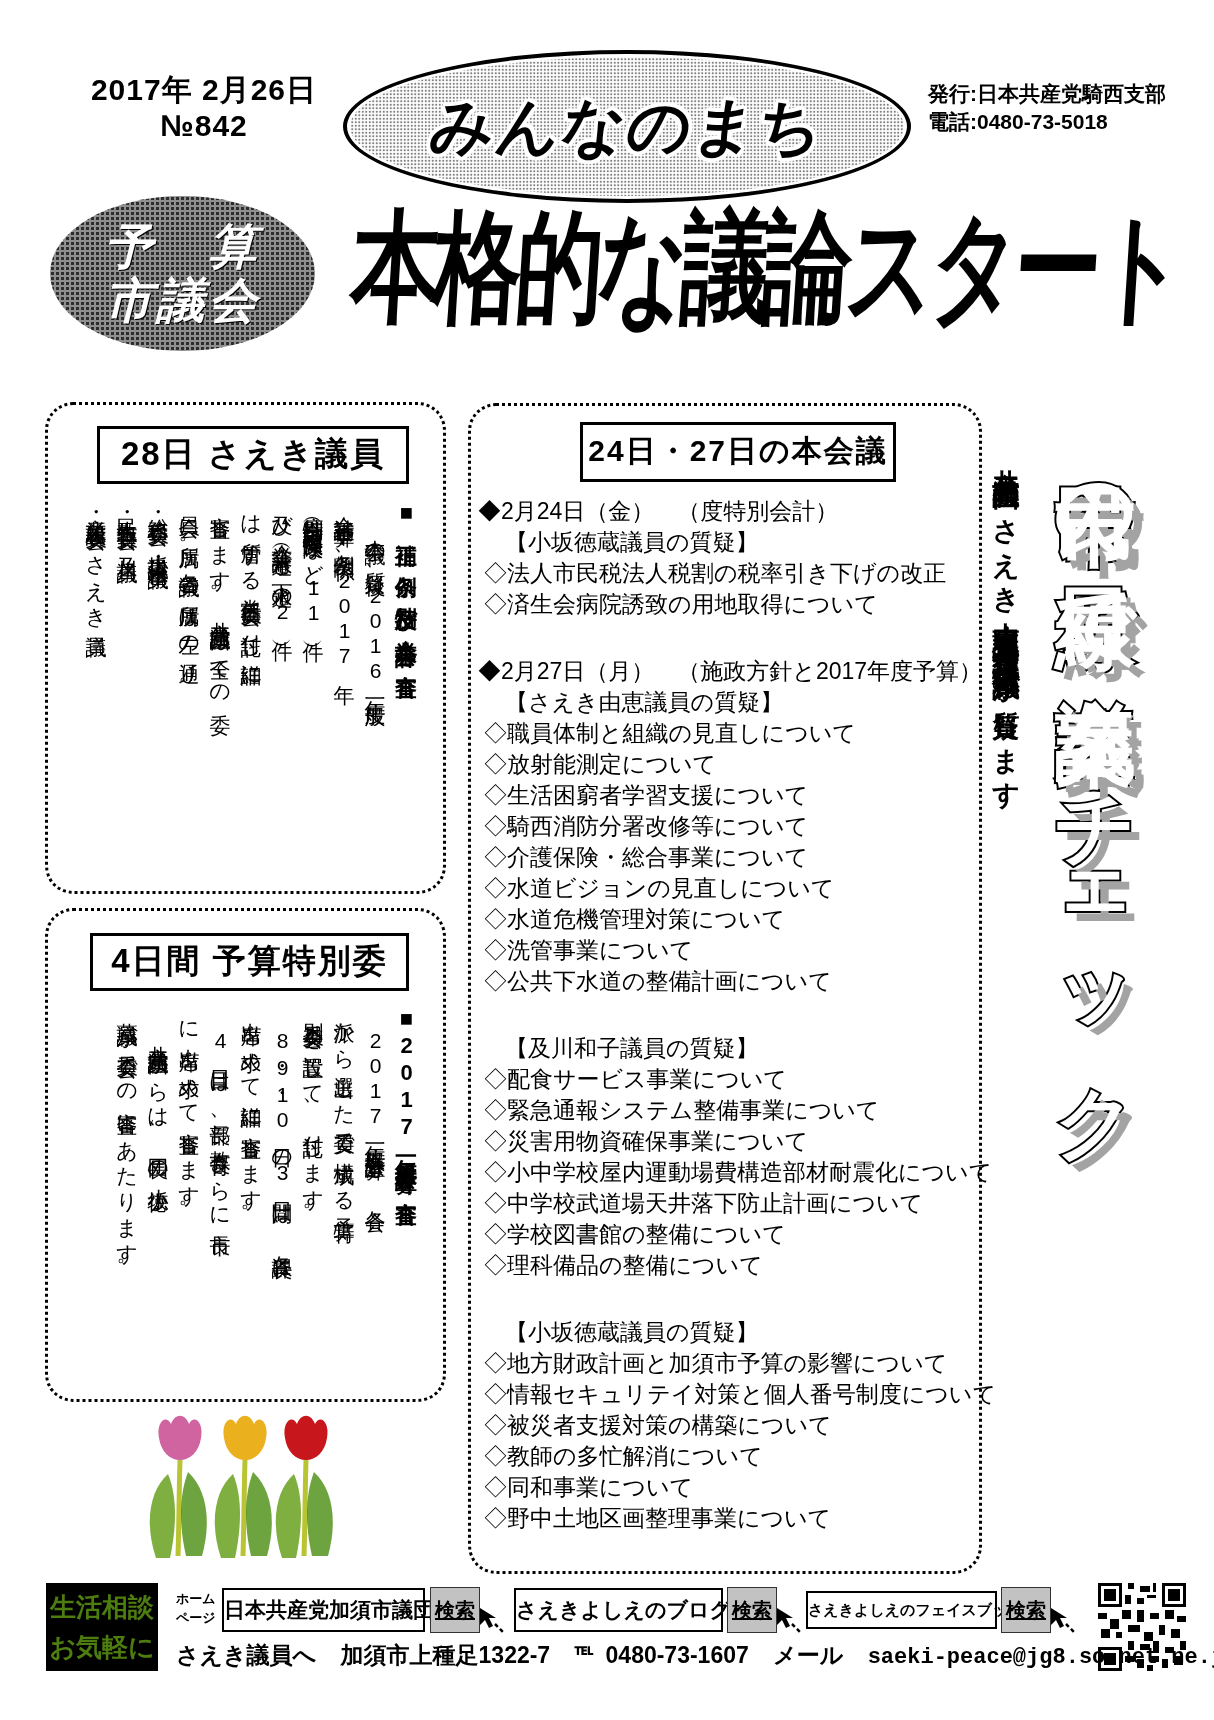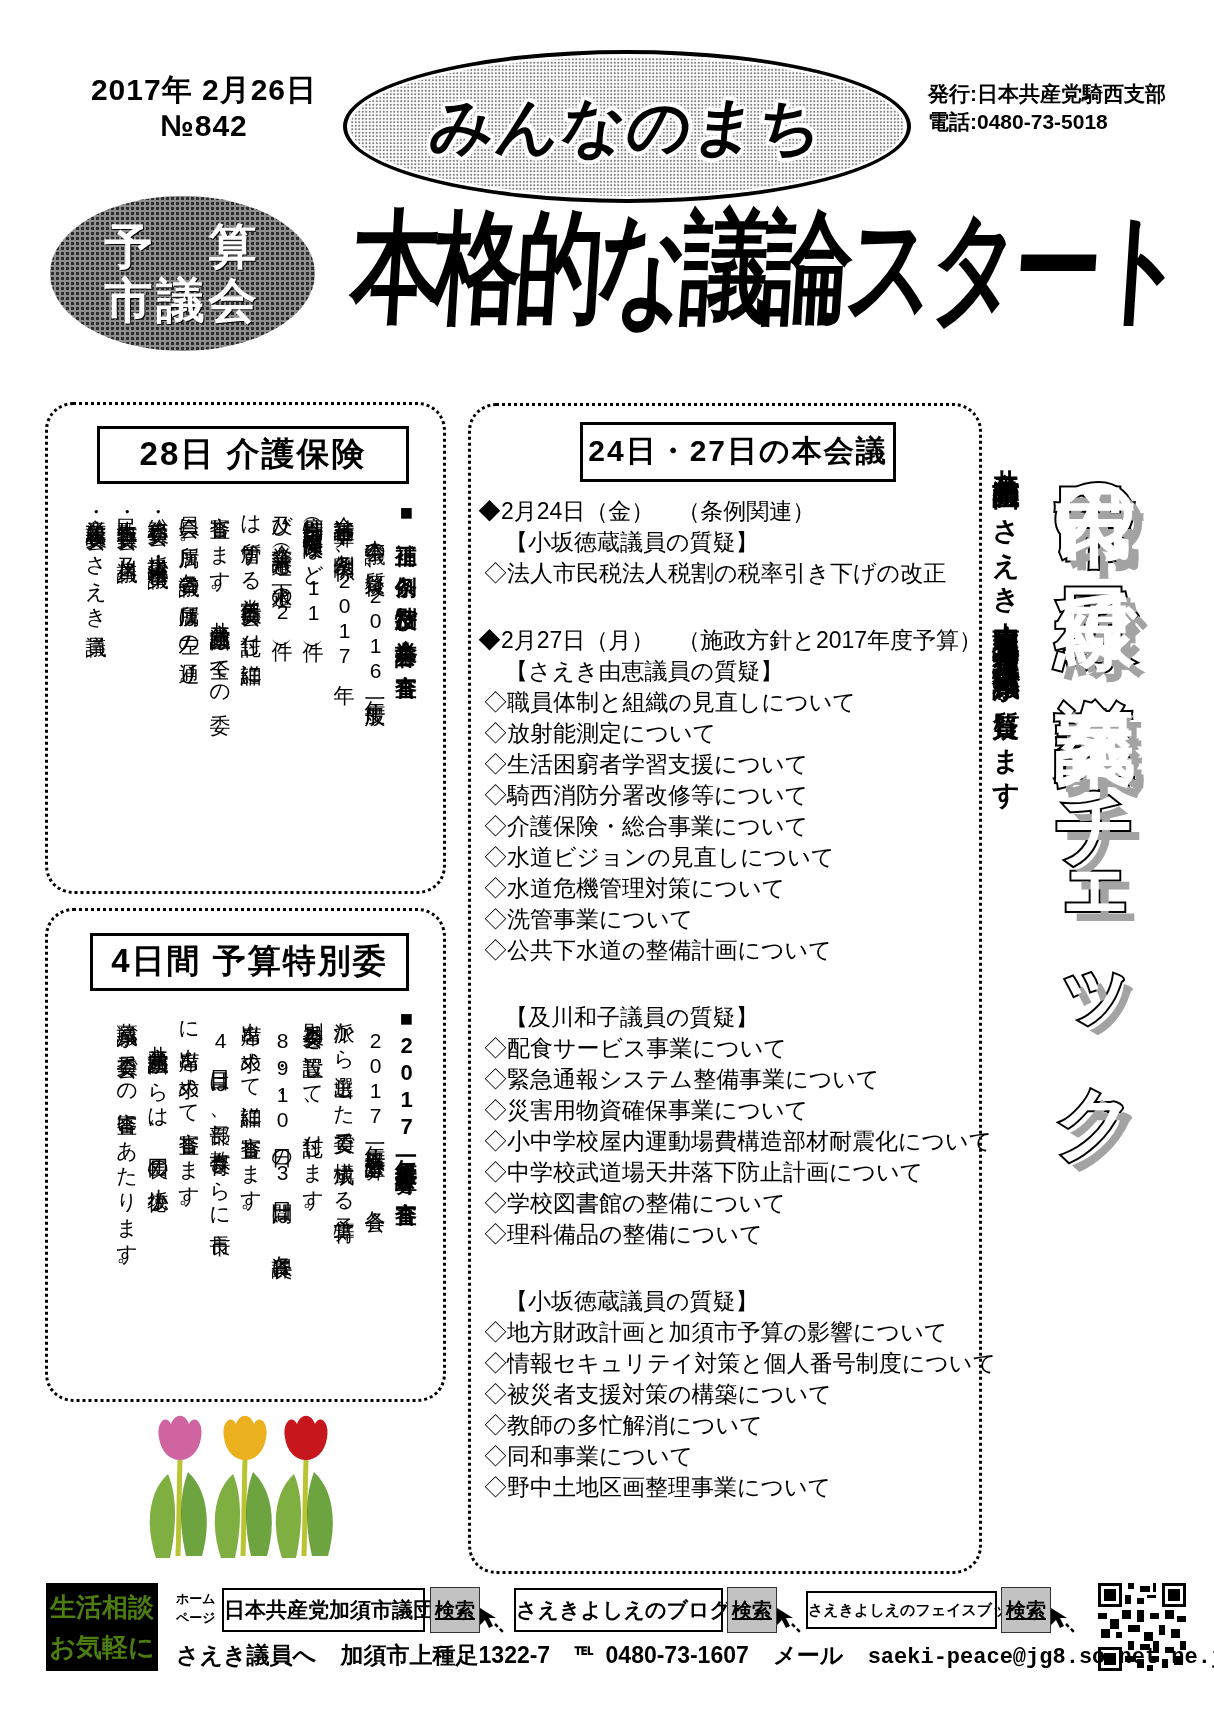--- a/index.html
+++ b/index.html
@@ -28,21 +28,21 @@
     white-space:nowrap;
   }
   .publisher { position:absolute; left:928px; top:80px; font-size:21px; font-weight:bold;
     line-height:28px; white-space:nowrap; }
   
   .badge-oval {
     position:absolute; left:50px; top:196px; width:265px; height:155px; border-radius:50%;
     background-color:#8f8f8f;
     background-image:radial-gradient(circle, #2d2d2d 1.7px, rgba(0,0,0,0) 2px);
     background-size:5px 5px;
-    display:flex; flex-direction:column; align-items:center; justify-content:center;
+    display:flex; flex-direction:column; align-items:center; justify-content:center;font-style:italic;
   }
   .badge-line { color:#fff; font-size:48px; font-weight:900; line-height:54px;
     letter-spacing:4px; white-space:nowrap; text-shadow:1px 1px 0 #000; }
   .headline {
     position:absolute; left:352px; top:218px; width:760px; height:100px;
     font-size:88px; font-weight:900; letter-spacing:-6px; white-space:nowrap;
     transform:scaleY(1.38) skewX(-5deg); transform-origin:0 50%; line-height:100px;
   }
   
   .dotbox { position:absolute; border:3px dotted #000; border-radius:28px; background:#fff; }
@@ -129,21 +129,21 @@
     <div>電話:0480-73-5018</div>
   </div>
 
   <div class="badge-oval">
     <div class="badge-line">予　算</div>
     <div class="badge-line">市議会</div>
   </div>
   <div class="headline">本格的な議論スタート</div>
 
   <div class="dotbox box1"></div>
-  <div class="plate plate1">28日 介護保険</div>
+  <div class="plate plate1">28日 さえき議員</div>
   <div class="vtext vt1">
     <div class="vcol-head">■補正 条例 特別及び企業会計を審査</div>
     <div>　本会議の質疑後、2016年度一般</div>
     <div>会計補正予算や条例関係、2017年</div>
     <div>度特別会計（国民健康保険など11件）</div>
     <div>及び企業会計（水道と下水道の2件）</div>
     <div>は所管する常任委員会に付託し詳細に</div>
     <div>審査します。共産党議員団は全ての委</div>
     <div>員会に所属。各議員の所属は左の通り。</div>
     <div>・総務委員会…小坂議員・松本議員</div>
@@ -162,23 +162,24 @@
     <div>出席を求めて詳細に審査します。</div>
     <div>　4日目は、部長、教育長さらに市長</div>
     <div>に出席を求めて審査します。</div>
     <div>　共産党議員団からは、団長の小坂徳</div>
     <div>蔵議員が委員会での審査にあたります。</div>
   </div>
 
   <div class="dotbox boxm"></div>
   <div class="plate platem">24日・27日の本会議</div>
   <div class="mlist">
-    <div class="mline mh">◆2月24日（金）　（条例関連）</div>
+    <div class="mline mh">◆2月24日（金）　（度特別会計）</div>
     <div class="mline msub">【小坂徳蔵議員の質疑】</div>
     <div class="mline mitem">◇法人市民税法人税割の税率引き下げの改正</div>
+    <div class="mline mitem">◇済生会病院誘致の用地取得について</div>
     <div class="mgap"></div>
     <div class="mline mh">◆2月27日（月）　（施政方針と2017年度予算）</div>
     <div class="mline msub">【さえき由恵議員の質疑】</div>
     <div class="mline mitem">◇職員体制と組織の見直しについて</div>
     <div class="mline mitem">◇放射能測定について</div>
     <div class="mline mitem">◇生活困窮者学習支援について</div>
     <div class="mline mitem">◇騎西消防分署改修等について</div>
     <div class="mline mitem">◇介護保険・総合事業について</div>
     <div class="mline mitem">◇水道ビジョンの見直しについて</div>
     <div class="mline mitem">◇水道危機管理対策について</div>

